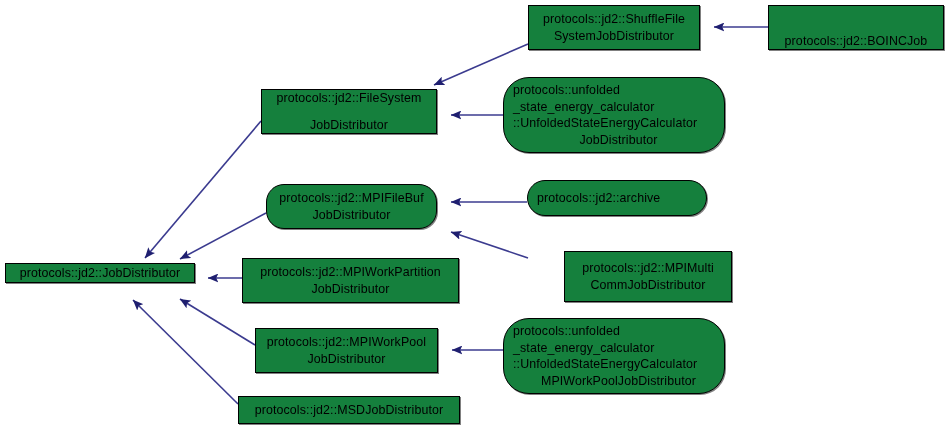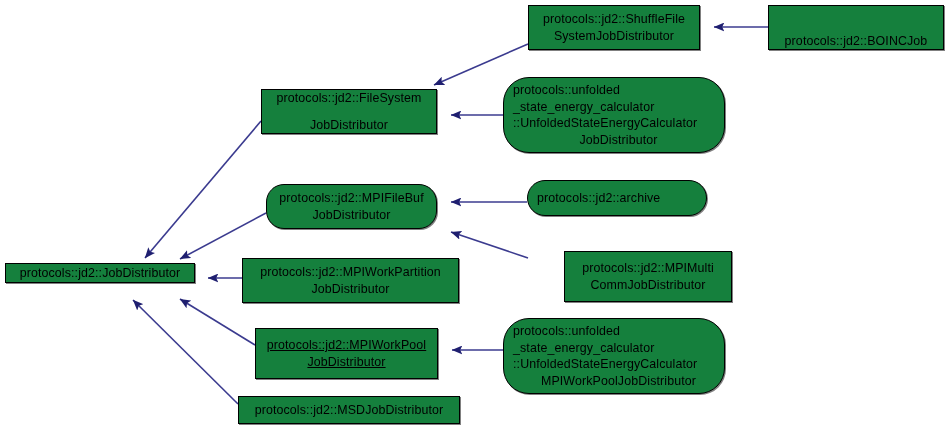--- a/index.html
+++ b/index.html
@@ -120,21 +120,21 @@
   <div class="node center" style="left:532px; top:251px; width:168px; height:51px;margin-left:32px;">
     <div class="line">protocols::jd2::MPIMulti</div>
     <div class="line">CommJobDistributor</div>
   </div>
 
   <div class="node center" style="left:242px; top:258px; width:217px; height:45px;">
     <div class="line">protocols::jd2::MPIWorkPartition</div>
     <div class="line">JobDistributor</div>
   </div>
 
-  <div class="node center" style="left:255px; top:328px; width:183px; height:51px;text-decoration:underline;">
+  <div class="node center" style="left:255px; top:328px; width:183px; height:45px;">
     <div class="line">protocols::jd2::MPIWorkPool</div>
     <div class="line">JobDistributor</div>
   </div>
 
   <div class="node leftal" style="left:503px; top:318px; width:222px; height:76px;">
     <div class="line">protocols::unfolded</div>
     <div class="line">_state_energy_calculator</div>
     <div class="line">::UnfoldedStateEnergyCalculator</div>
     <div class="line ind">MPIWorkPoolJobDistributor</div>
   </div>

